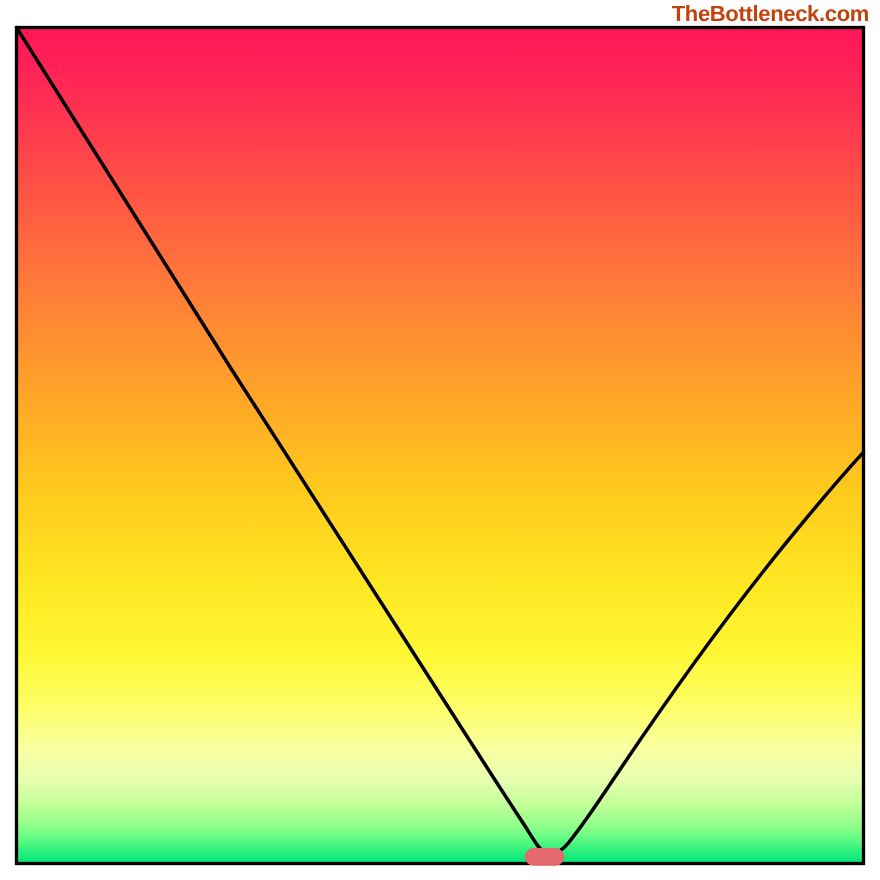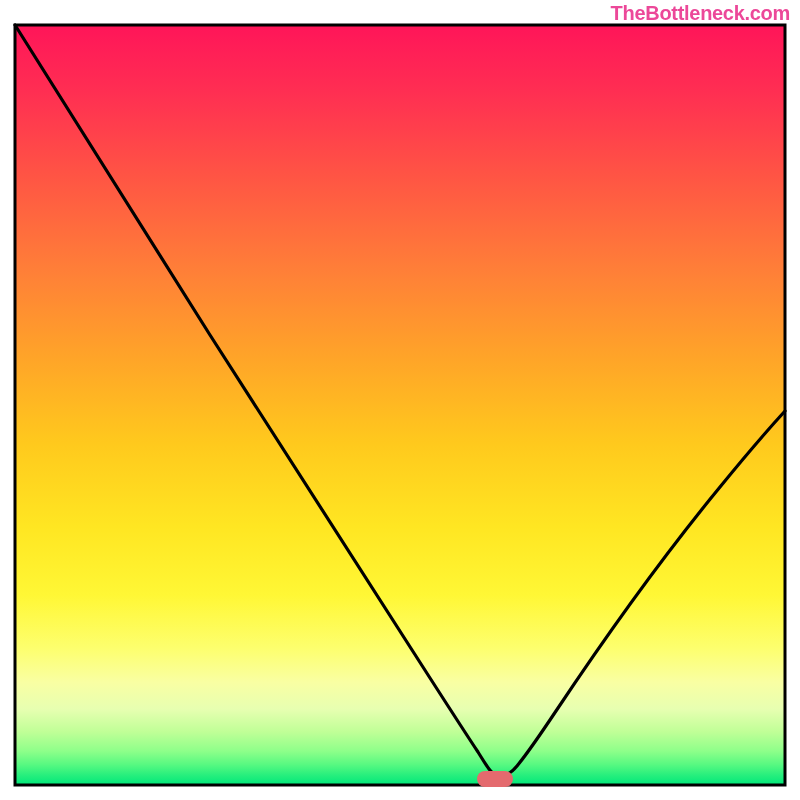--- a/index.html
+++ b/index.html
@@ -14,21 +14,21 @@
     position: relative;
     width: 800px;
     height: 800px;
   }
   .attribution {
     position: absolute;
     top: 2px;
     right: 10px;
     font-size: 20px;
     font-weight: bold;
-    color: #ec4899;
+    color: #c2410c;
     letter-spacing: -0.3px;
   }
   svg.chart {
     display: block;
   }
 </style>
 </head>
 <body>
 
 <div class="container">

